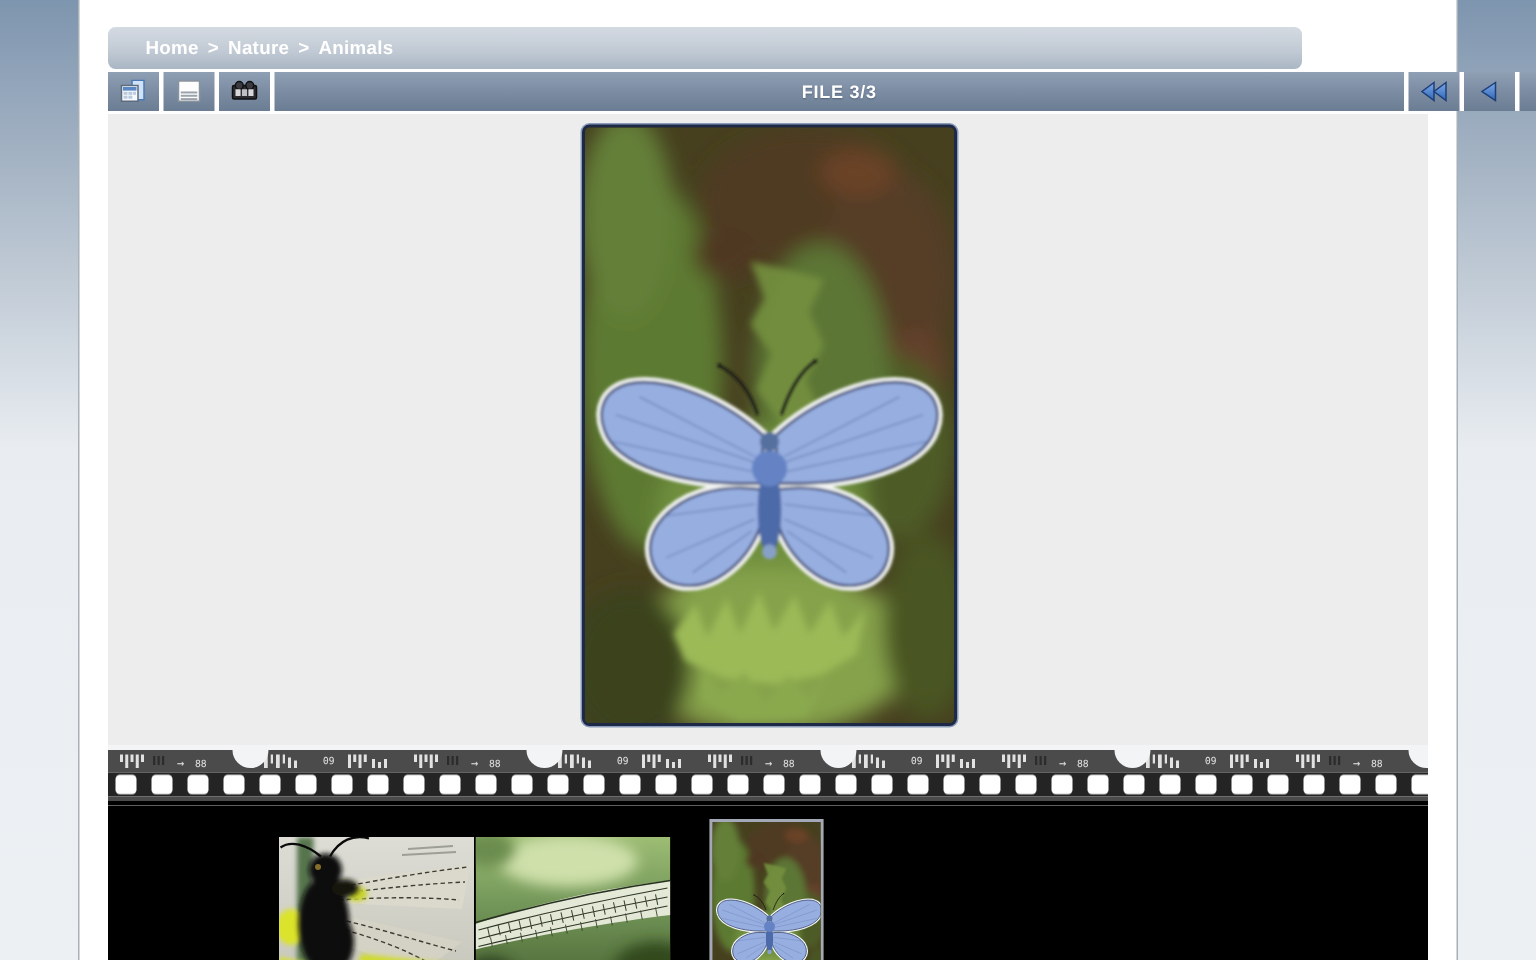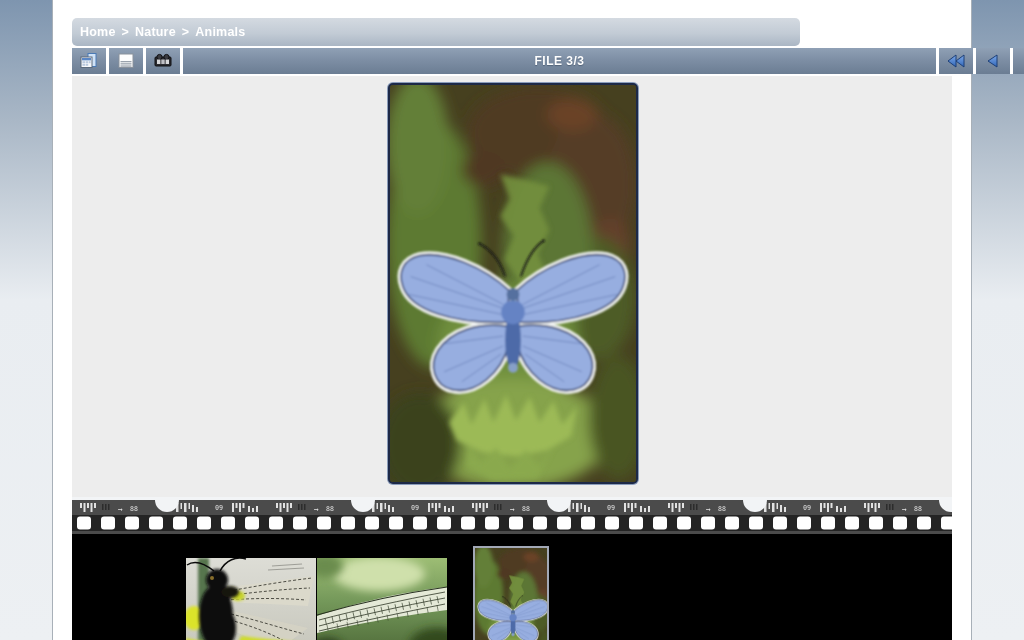--- a/index.html
+++ b/index.html
@@ -7,24 +7,24 @@
     position:relative;width:1024px;height:640px;overflow:hidden;
     font-family:"Liberation Sans",sans-serif;
     background:linear-gradient(to bottom,#7e95af 0px,#a9b7c6 120px,#e9edf1 300px,#edf0f3 640px);
   }
   .sheet{
     position:absolute;left:52px;top:0;width:918px;height:640px;background:#ffffff;
     border-left:1px solid #a8b0b8;border-right:1px solid #a8b0b8;
   }
   
   .breadcrumb{
-    position:absolute;left:19px;top:18px;width:728px;height:28px;
+    position:absolute;left:19px;top:18px;width:796px;height:28px;
     background:linear-gradient(to bottom,#d4dae1 0%,#c2cbd5 55%,#aab6c4 100%);
     border-radius:5px;color:#ffffff;font-size:12.5px;font-weight:bold;
-    line-height:28px;padding-left:8px;box-sizing:border-box;letter-spacing:.2px;
+    line-height:28px;padding-left:25px;box-sizing:border-box;letter-spacing:.2px;
   }
   .breadcrumb a{color:#ffffff;text-decoration:none;cursor:pointer;}
   .breadcrumb .sep{padding:0 6px;}
   
   .toolbar{
     position:absolute;left:19px;top:48px;width:1012px;height:26px;
     display:flex;gap:3px;background:#ffffff;
   }
   .tcell{
     background:linear-gradient(to bottom,#8fa0b5 0%,#7c8da3 50%,#6b7d93 100%);

